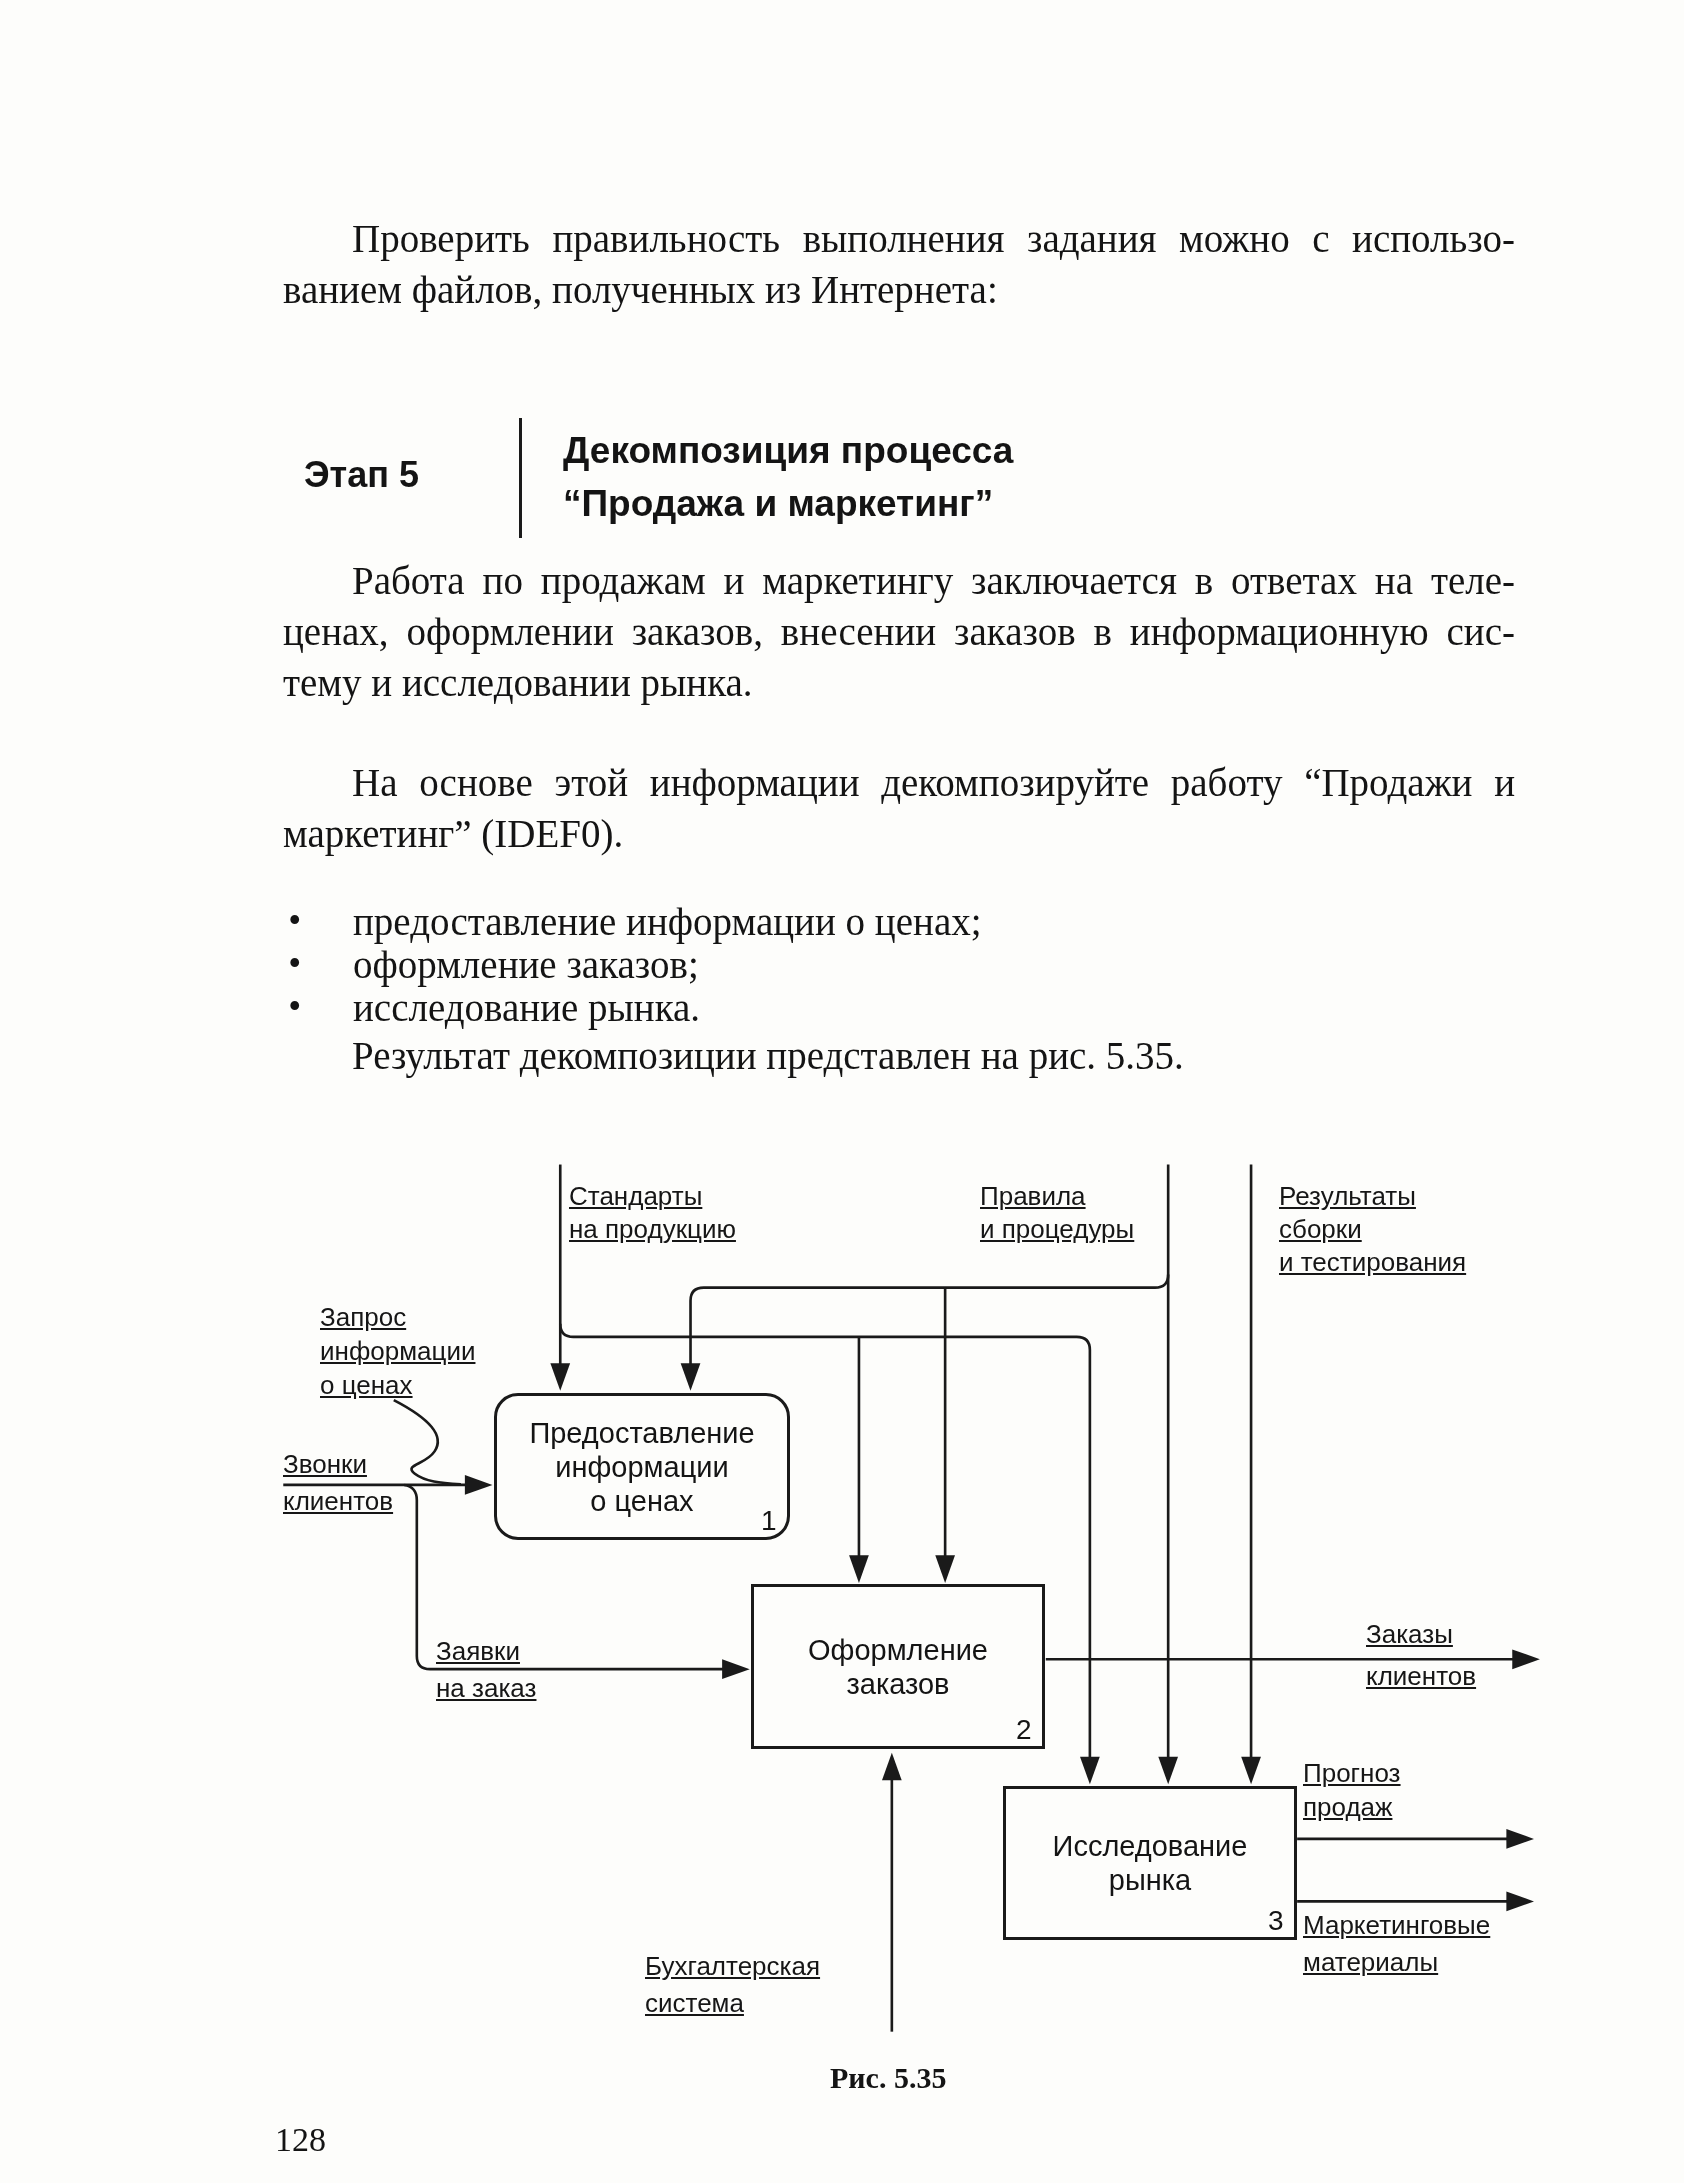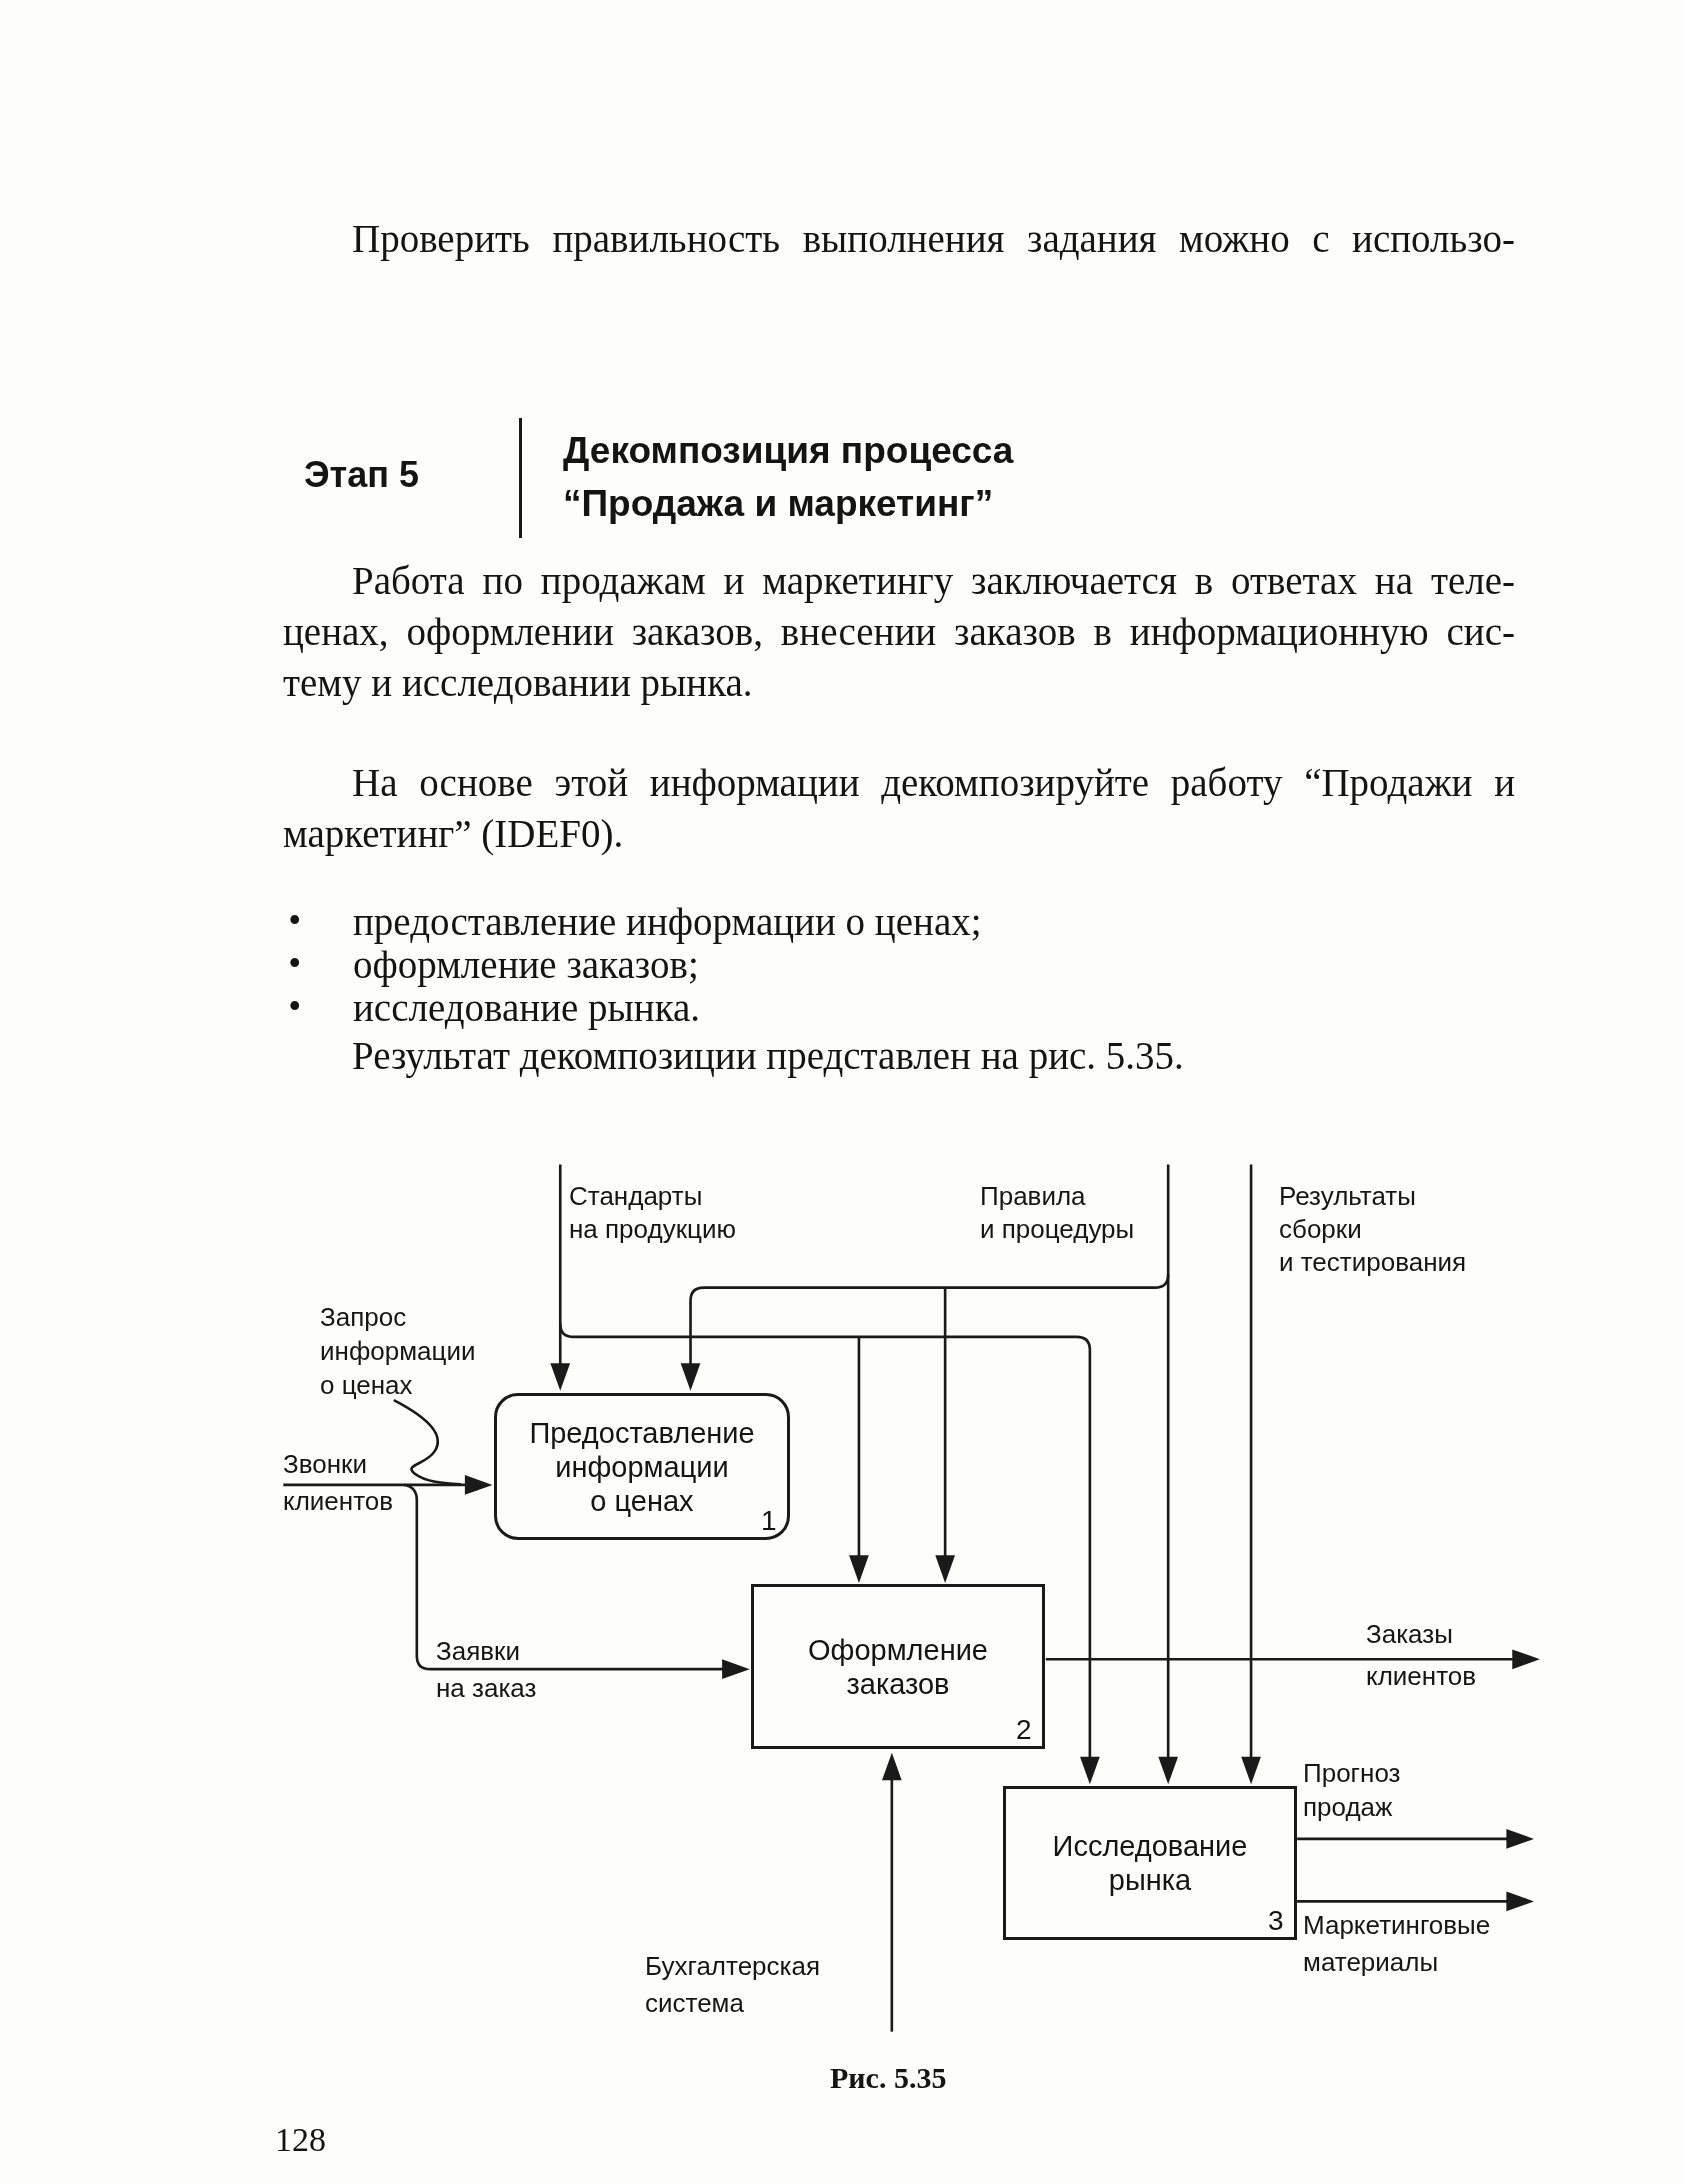--- a/index.html
+++ b/index.html
@@ -59,40 +59,41 @@
     font:29px/34px "Liberation Sans", sans-serif;
     white-space:pre-line; color:#141414;
   }
   .abox .anum {
     position:absolute; right:10.5px; bottom:1.3px;
     font:28px/30px "Liberation Sans", sans-serif; color:#141414;
   }
   .dlabel {
     position:absolute;
     font:26px/33px "Liberation Sans", sans-serif;
-    white-space:pre-line; color:#161616;
+    white-space:pre-line; color:#161616;text-decoration:underline;
   }
   
   .fig-caption {
     position:absolute; left:830px; top:2061px;
     font:700 30px/33px "Liberation Serif", serif; color:#141414;
   }
   .folio {
     position:absolute; left:275px; top:2121px;
     font:34px/37px "Liberation Serif", serif; color:#141414;
   }
 </style>
 </head>
 <body>
 
 <div class="page">
 
 
   <div class="tblock" style="top:213px">
     <div class="ln j ind">Проверить правильность выполнения задания можно с использо-</div>
+    <div class="ln">ванием файлов, полученных из Интернета:</div>
   </div>
 
 
   <div class="stage-label">Этап 5</div>
   <div class="stage-divider"></div>
   <div class="stage-title">Декомпозиция процесса
 “Продажа и маркетинг”</div>
 
   <div class="tblock" style="top:555px">
     <div class="ln j ind">Работа по продажам и маркетингу заключается в ответах на теле-</div>

